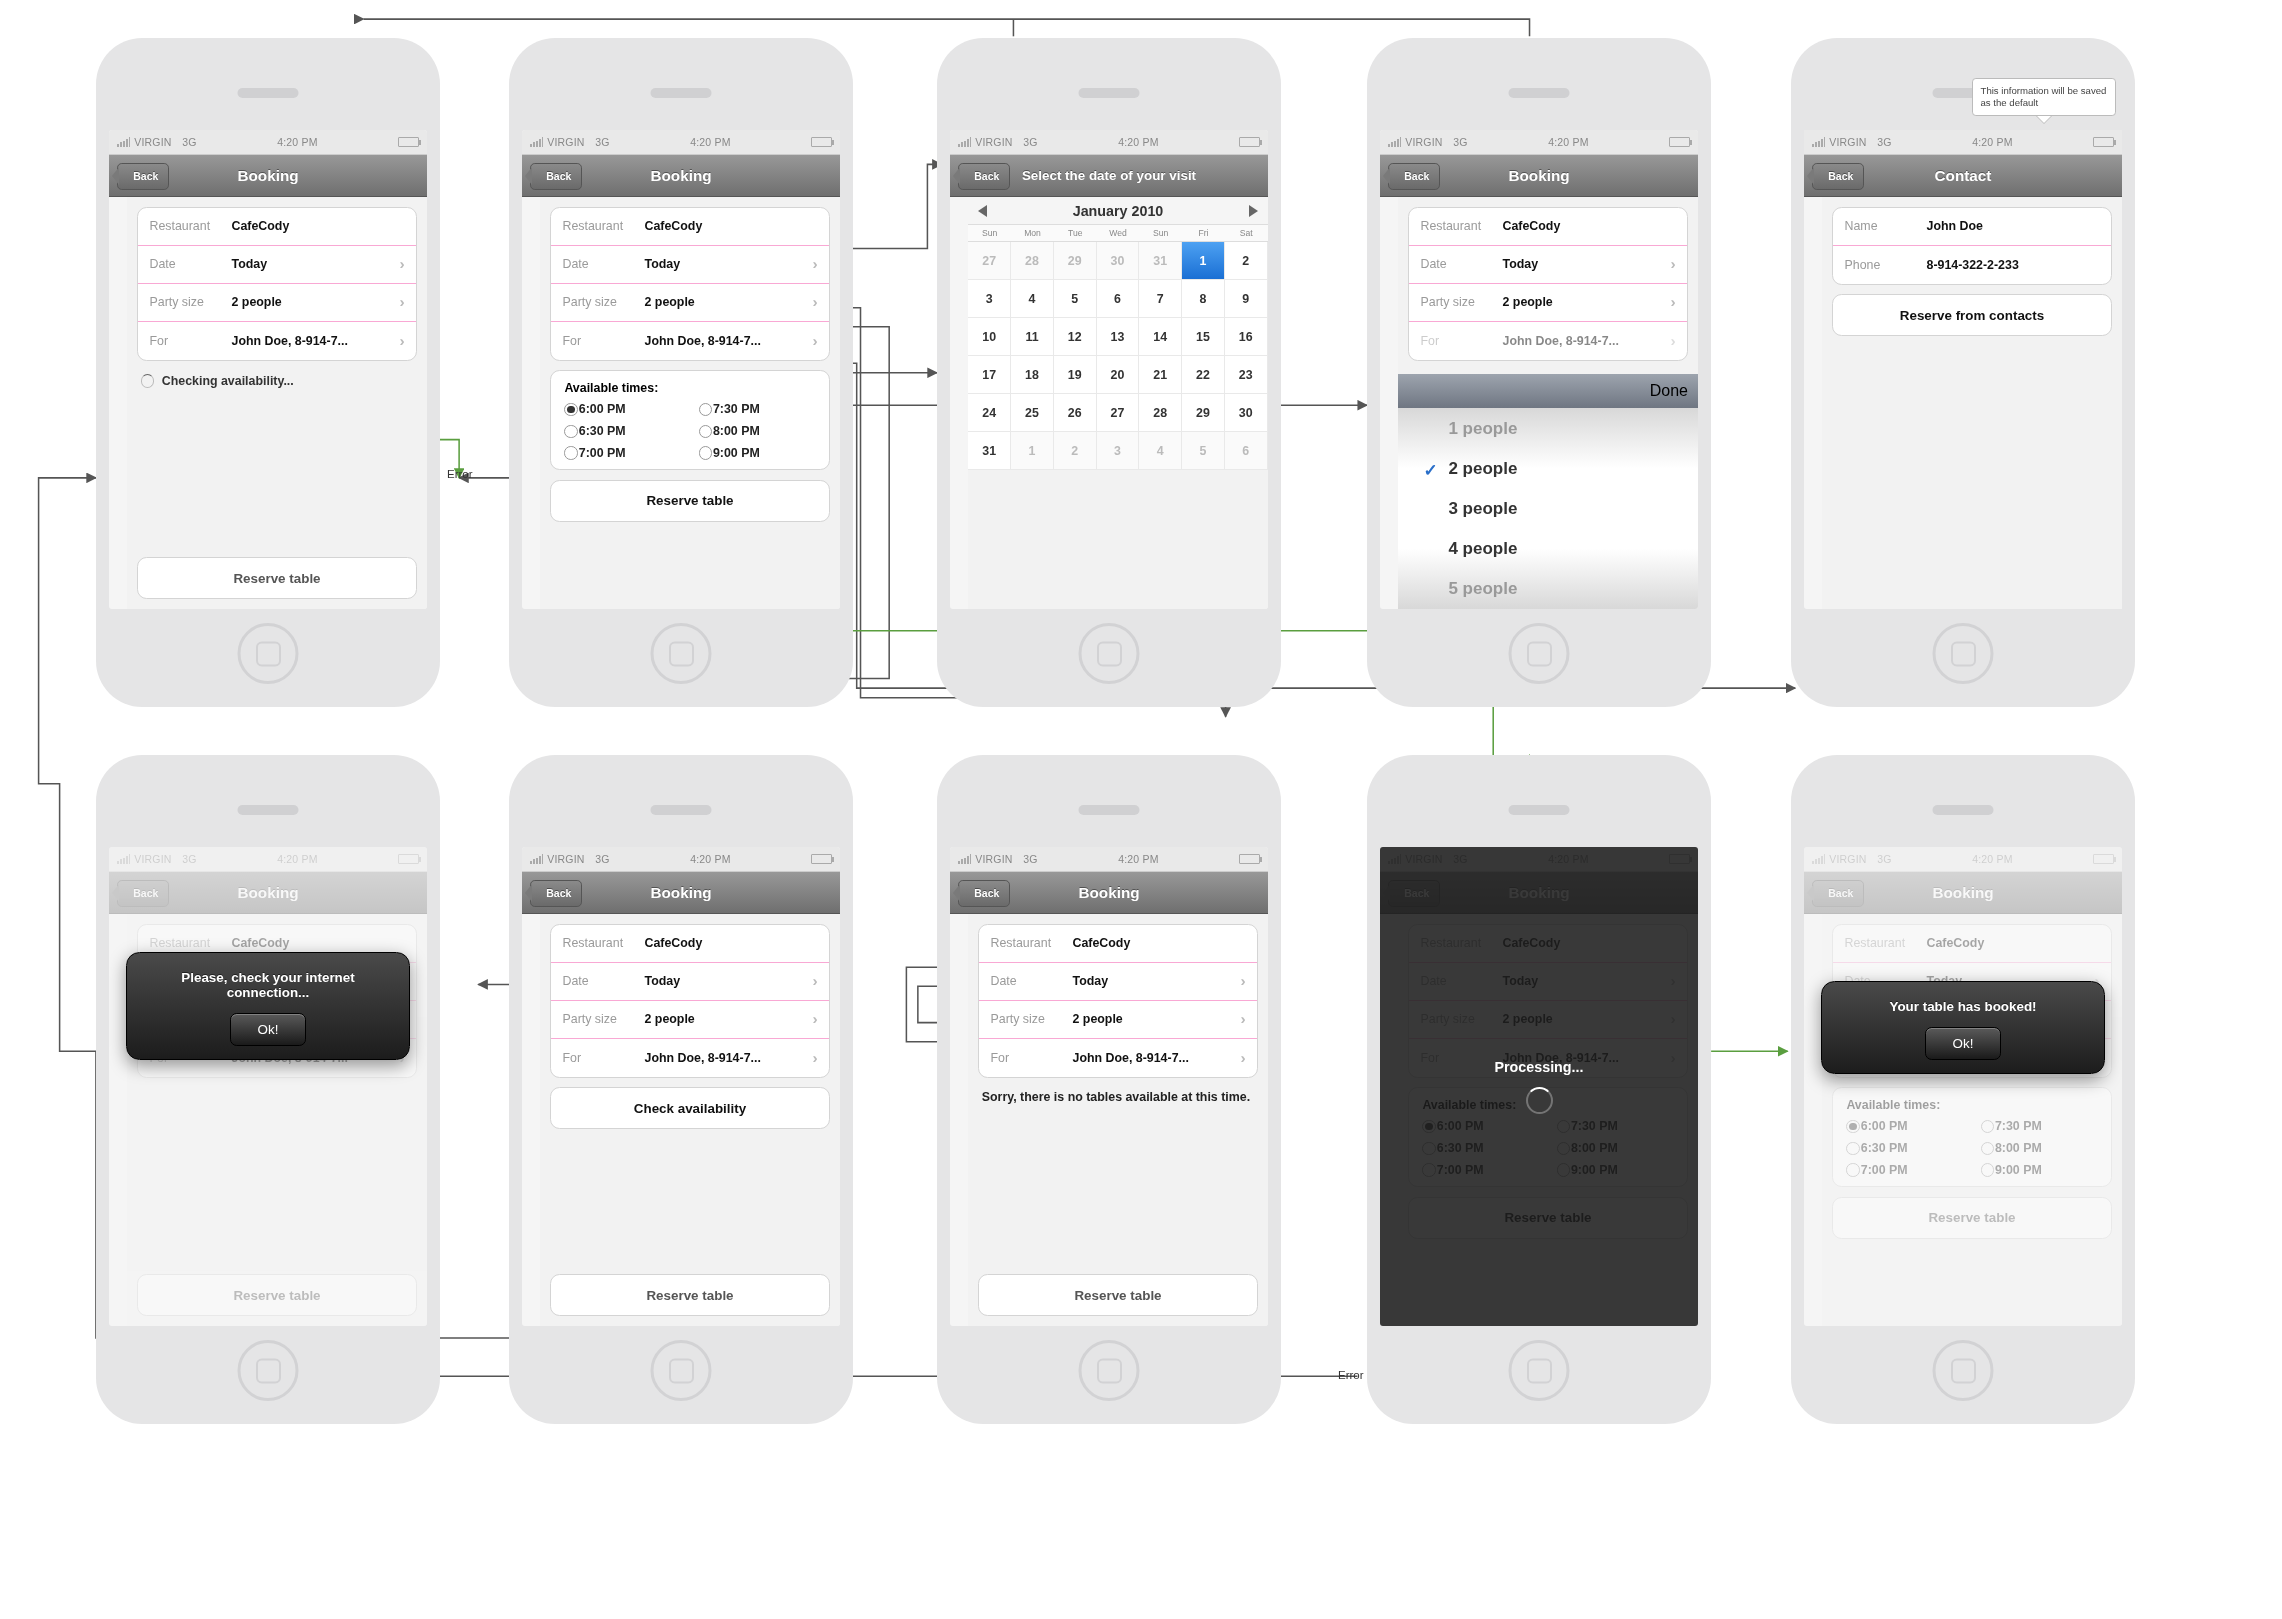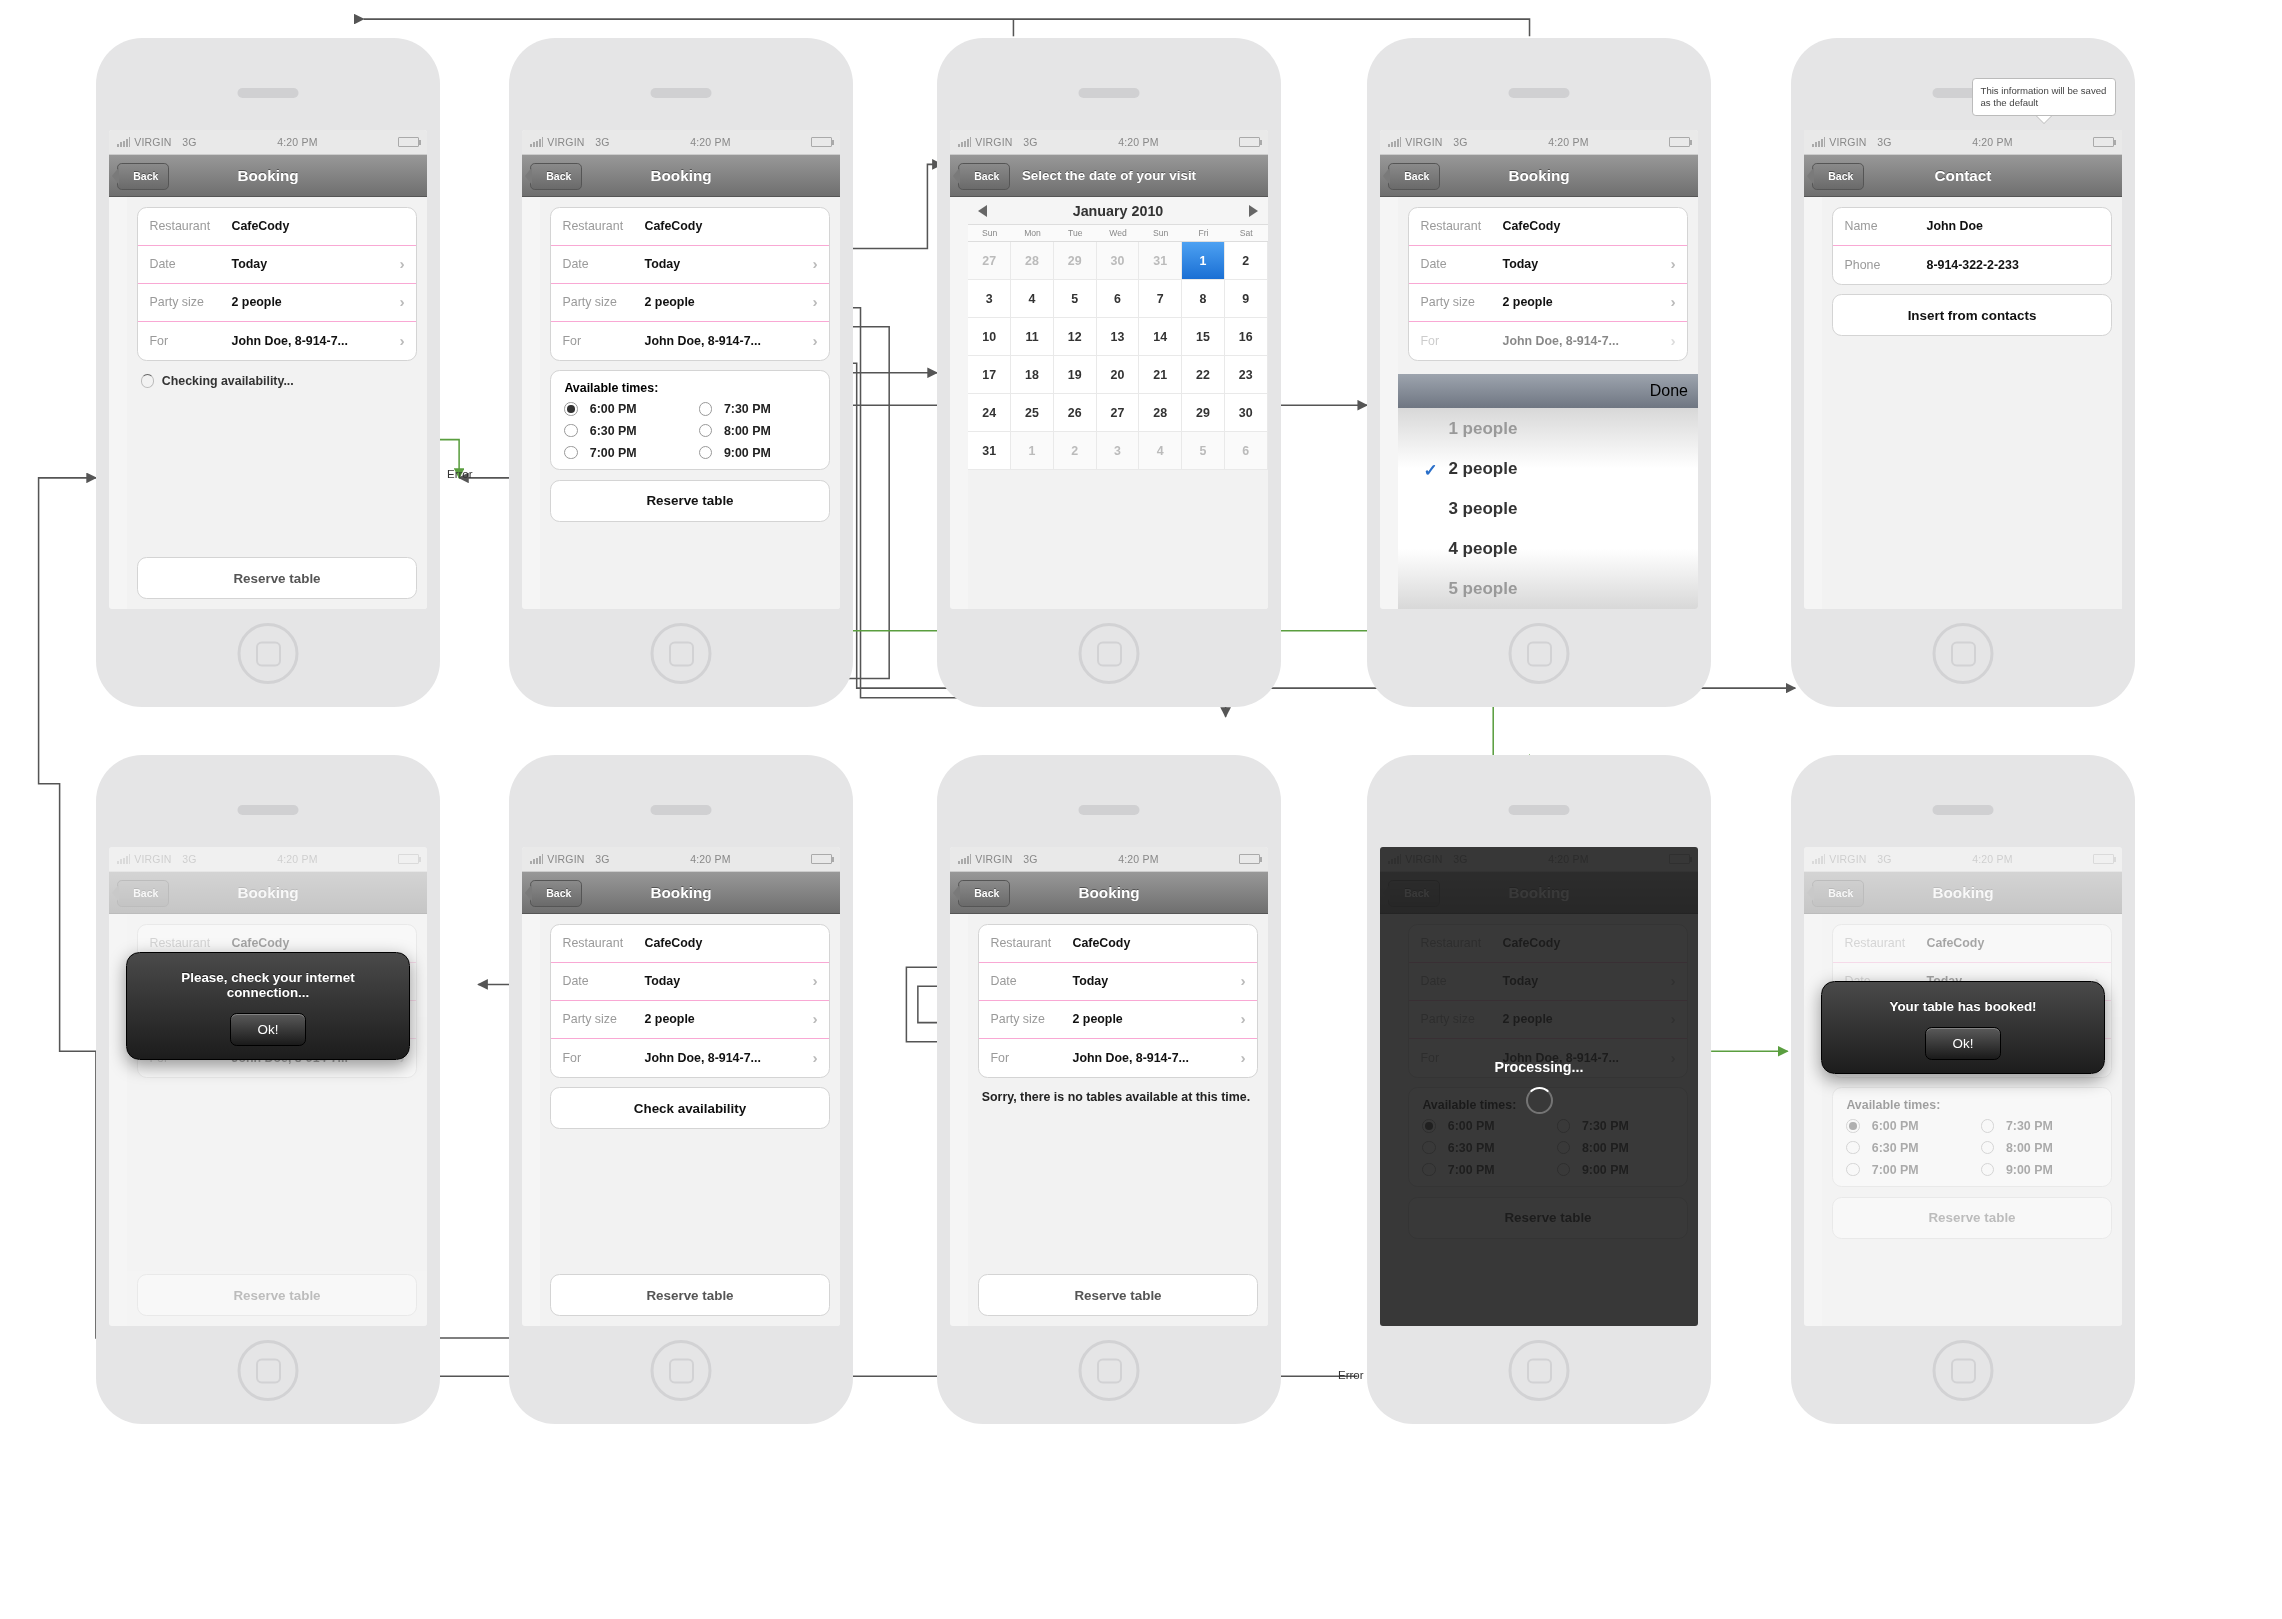--- a/index.html
+++ b/index.html
@@ -36,21 +36,21 @@
 
   .status-line{font-size:12.4px;font-weight:bold;color:#333;padding:3.8px 3.8px;display:flex;align-items:center;gap:7.6px;}
   .spinner-sm{width:13.4px;height:13.4px;border:1.9px solid #bbb;border-top-color:#666;border-radius:50%;}
   .no-tables{font-size:12.4px;font-weight:bold;color:#222;padding:1.9px 3.8px;line-height:1.3;}
 
   .bigbtn{background:#fff;border:1px solid #d4d4d4;border-radius:9.6px;height:42px;display:flex;align-items:center;justify-content:center;font-size:13.4px;font-weight:bold;color:#555;}
   .bigbtn.enabled{color:#111;}
   .group.times{padding:9.6px 13.4px;}
   .times-title{font-size:12.4px;font-weight:bold;margin-bottom:7.6px;}
   .times-grid{display:grid;grid-template-columns:1fr 1fr;gap:7.6px 17px;}
-  .radio-opt{display:flex;align-items:flex-start;gap:12px;font-size:12.4px;font-weight:bold;color:#222;}
+  .radio-opt{display:flex;align-items:flex-end;gap:1px;font-size:12.4px;font-weight:bold;color:#222;}
   .radio-opt .rdot{width:13.4px;height:13.4px;border:1.9px solid #999;border-radius:50%;display:inline-flex;align-items:center;justify-content:center;}
   .radio-opt.sel .rdot::after{content:"";width:7.6px;height:7.6px;background:#333;border-radius:50%;}
 
   
   .cal-head{display:flex;align-items:center;justify-content:space-between;padding:5.7px 9.6px;background:#f5f5f5;border-bottom:1px solid #ddd;}
   .cal-head .nav{width:0;height:0;border-top:6.7px solid transparent;border-bottom:6.7px solid transparent;}
   .cal-head .nav.prev{border-right:9.6px solid #666;}
   .cal-head .nav.next{border-left:9.6px solid #666;}
   .cal-title{font-weight:bold;font-size:14.3px;color:#333;}
   .cal-dow{display:grid;grid-template-columns:repeat(7,1fr);font-size:8.6px;color:#888;text-align:center;border-bottom:1px solid #ddd;background:#fafafa;}
@@ -414,21 +414,21 @@
       <div class="group">
         <div class="row">
               <span class="label">Name</span>
               <span class="value">John Doe</span>
             </div>
         <div class="row">
               <span class="label">Phone</span>
               <span class="value">8-914-322-2-233</span>
             </div>
       </div>
-      <div class="bigbtn enabled">Insert from contacts</div>
+      <div class="bigbtn enabled">Reserve from contacts</div>
     </div>
   </div>
 </div>
 
 <div class="phone faded" style="top:755px;left:96px;">
   <div class="earpiece"></div>
       <div class="home-btn"></div>
   <div class="screen">
     <div class="statusbar">
           <span class="sb-left"><span class="sb-bars">

